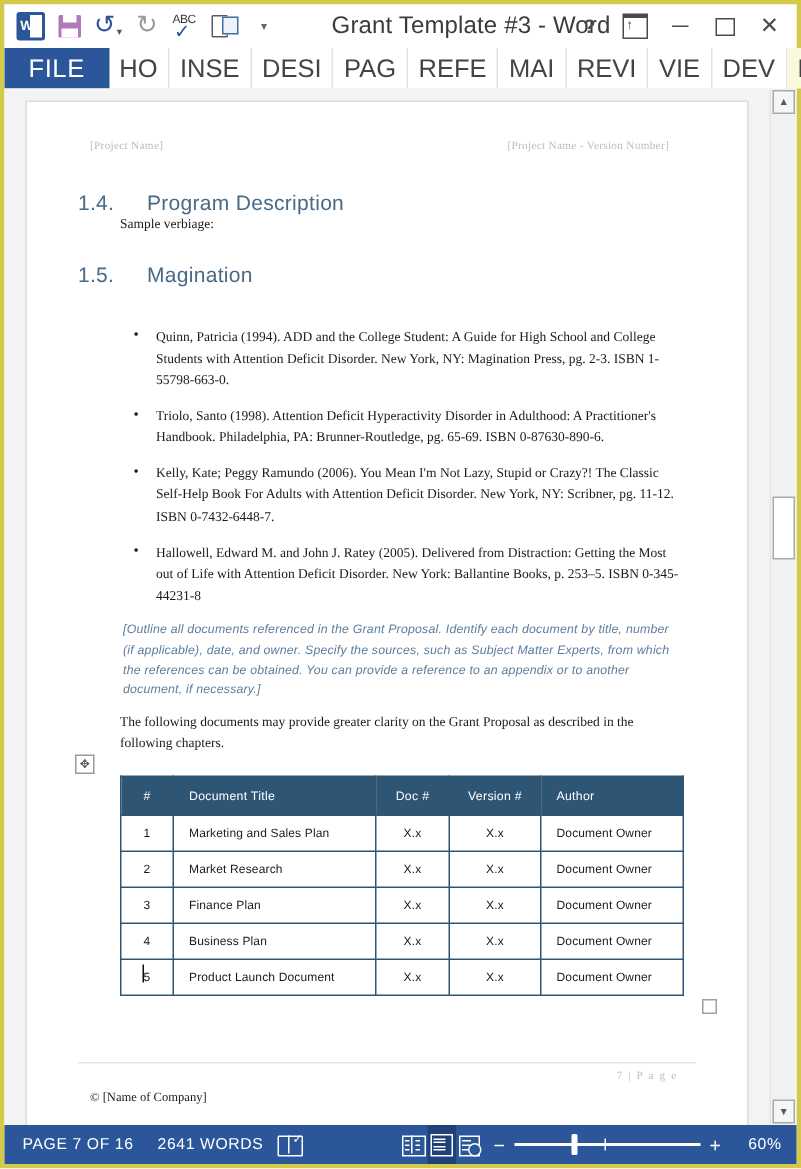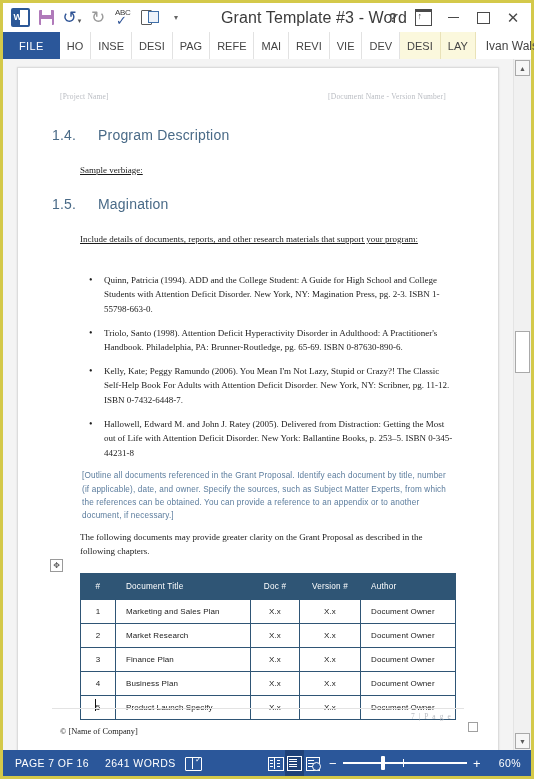--- a/index.html
+++ b/index.html
@@ -81,21 +81,21 @@
   .maxico{width:11px;height:10px;border:1.5px solid #4a4a4a;}
   .closeico{font-size:15px;color:#4a4a4a;line-height:1;}
 
   
   .ribbon{
     height:27px;min-height:27px;background:#ffffff;display:flex;align-items:stretch;
     position:relative;
   }
   .tab{
     display:flex;align-items:center;justify-content:center;
-    font-size:11px;color:#444;padding:0 7px;
+    font-size:17px;color:#444;padding:0 7px;
     border-right:1px solid #e2e2e2;white-space:nowrap;
   }
   .tab.file{
     background:#2b579a;color:#ffffff;padding:0 16px;border-right:none;
     letter-spacing:.4px;
   }
   .tab.ctx{background:#fbf8dd;border-right:1px solid #e9e2b8;}
   .tab.home{border-right:1px solid #e2e2e2;}
   .user{
     margin-left:10px;display:flex;align-items:center;font-size:12px;color:#444;
@@ -133,35 +133,35 @@
     margin:26px 0 0 0;display:flex;gap:0;letter-spacing:.2px;
   }
   h2.sec .num{width:46px;display:inline-block;}
   h2.sec.tight{margin-top:18px;}
 
   .body-txt{
     font-family:"Liberation Serif",serif;font-size:9px;color:#1b1b1b;
     line-height:1.55;margin:0;padding-left:28px;padding-right:8px;
   }
   .gap-s{margin-top:9px;}
-  .gap-m{margin-top:21px;text-decoration:underline;}
+  .gap-m{margin-top:0;}
 
   ul.refs{
     margin:26px 0 0 0;padding-left:52px;list-style:none;
   }
   ul.refs li{
     font-family:"Liberation Serif",serif;font-size:9px;color:#1b1b1b;
     line-height:1.62;margin-bottom:9px;position:relative;padding-right:10px;
   }
   ul.refs li::before{
     content:"•";position:absolute;left:-15px;top:-1px;font-size:10px;color:#1b1b1b;
   }
   .note{
     font-family:"Liberation Sans",sans-serif;font-size:8.2px;color:#5b7c9d;
-    line-height:1.62;padding-left:30px;padding-right:12px;
+    font-style:italic;line-height:1.62;padding-left:30px;padding-right:12px;
     margin-top:4px;letter-spacing:.15px;
   }
 
   
   .tbl-wrap{position:relative;margin-top:14px;padding-left:28px;}
   .move-handle{
     position:absolute;left:-2px;top:-14px;width:11px;height:11px;
     border:1px solid #9a9a9a;background:#fff;
     display:flex;align-items:center;justify-content:center;
     font-size:8px;color:#555;line-height:1;
@@ -355,36 +355,35 @@
     </div>
   </div>
 
   <div class="work">
     <div class="canvas">
       <div class="page">
         <div class="page-inner">
 
           <div class="doc-header">
             <span>[Project Name]</span>
-            <span class="right">[Document Name - Version Number]</span>
+            <span class="right">[Project Name - Version Number]</span>
           </div>
 
           <h2 class="sec">
             <span class="num">1.4.</span>
             <span>Program Description</span>
           </h2>
 
           <p class="body-txt gap-m">Sample verbiage:</p>
 
           <h2 class="sec tight">
             <span class="num">1.5.</span>
             <span>Magination</span>
           </h2>
 
-          <p class="body-txt gap-m">Include details of documents, reports, and other research materials that support your program:</p>
 
           <ul class="refs">
             <li>Quinn, Patricia (1994). ADD and the College Student: A Guide for High School and College Students with Attention Deficit Disorder. New York, NY: Magination Press, pg. 2-3. ISBN 1-55798-663-0.</li>
             <li>Triolo, Santo (1998). Attention Deficit Hyperactivity Disorder in Adulthood: A Practitioner's Handbook. Philadelphia, PA: Brunner-Routledge, pg. 65-69. ISBN 0-87630-890-6.</li>
             <li>Kelly, Kate; Peggy Ramundo (2006). You Mean I'm Not Lazy, Stupid or Crazy?! The Classic Self-Help Book For Adults with Attention Deficit Disorder. New York, NY: Scribner, pg. 11-12. ISBN 0-7432-6448-7.</li>
             <li>Hallowell, Edward M. and John J. Ratey (2005). Delivered from Distraction: Getting the Most out of Life with Attention Deficit Disorder. New York: Ballantine Books, p. 253–5. ISBN 0-345-44231-8</li>
           </ul>
 
           <p class="note">[Outline all documents referenced in the Grant Proposal. Identify each document by title, number (if applicable), date, and owner. Specify the sources, such as Subject Matter Experts, from which the references can be obtained. You can provide a reference to an appendix or to another document, if necessary.]</p>
           <p class="body-txt gap-s">The following documents may provide greater clarity on the Grant Proposal as described in the following chapters.</p>
@@ -425,21 +424,21 @@
                 </tr>
                 <tr>
                   <td class="c">4</td>
                   <td>Business Plan</td>
                   <td class="c">X.x</td>
                   <td class="c">X.x</td>
                   <td>Document Owner</td>
                 </tr>
                 <tr>
                   <td class="c cursor-cell">5</td>
-                  <td>Product Launch Specify</td>
+                  <td>Product Launch Document</td>
                   <td class="c">X.x</td>
                   <td class="c">X.x</td>
                   <td>Document Owner</td>
                 </tr>
               </tbody>
             </table>
             <div class="tbl-resize"></div>
           </div>
 
           <div class="doc-footer">

